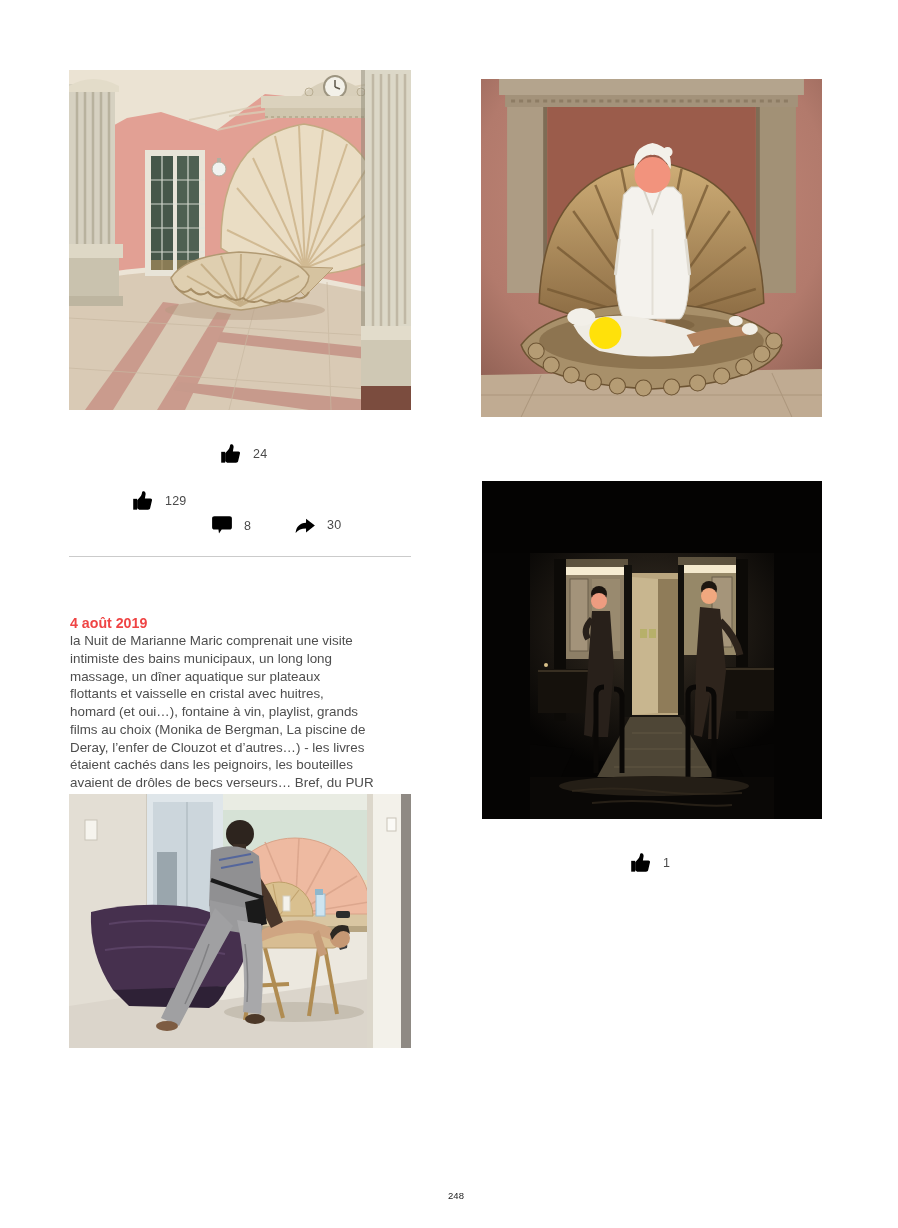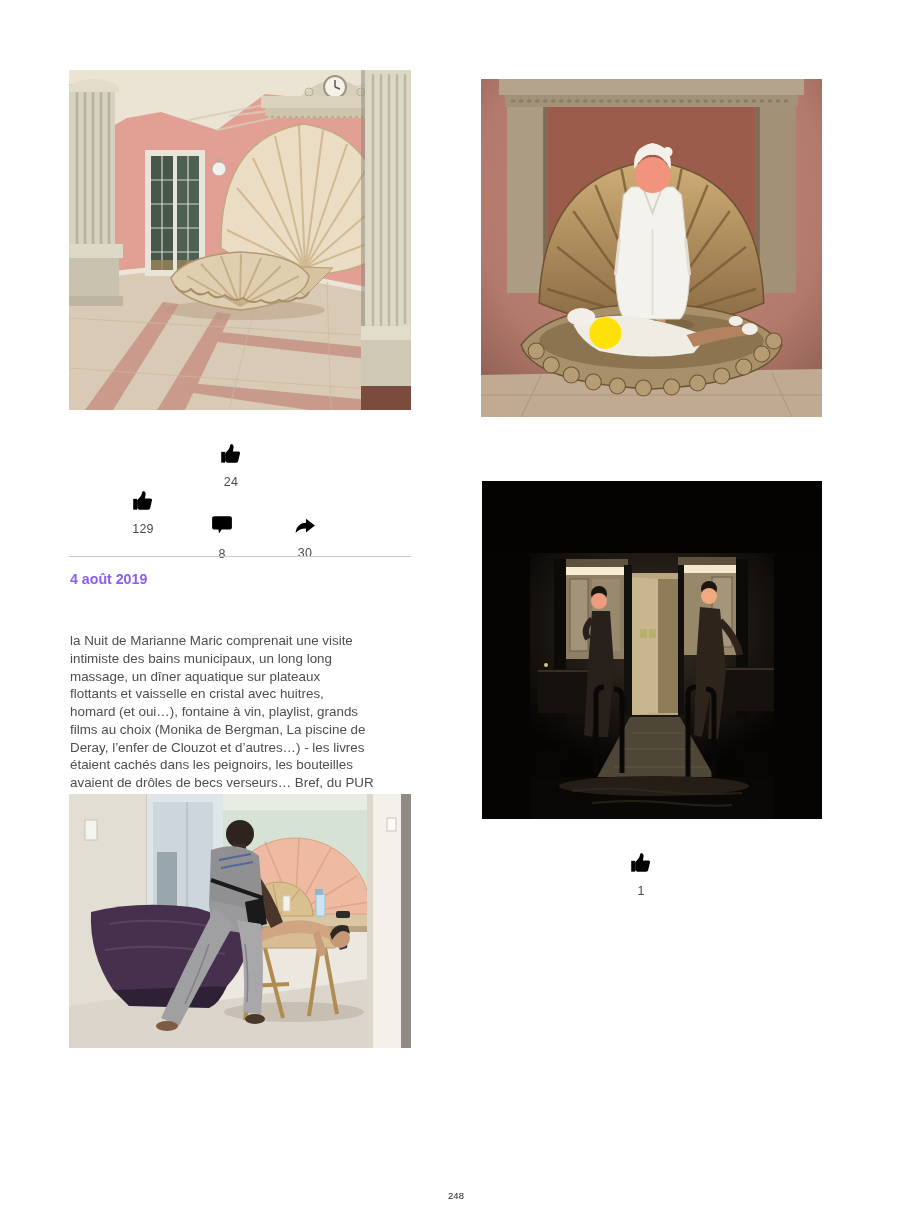--- a/index.html
+++ b/index.html
@@ -2,25 +2,25 @@
 <html><head>
 <meta charset="utf-8">
 <style>
   html,body{margin:0;padding:0;}
   body{
     width:898px;height:1228px;background:#ffffff;position:relative;
     font-family:"Liberation Sans","DejaVu Sans",sans-serif;overflow:hidden;
   }
   figure.photo{position:absolute;margin:0;padding:0;}
   figure.photo svg{display:block;width:100%;height:100%;}
-  .reaction{position:absolute;display:flex;align-items:center;gap:9px;color:#4a4a4a;flex-direction:column;}
+  .reaction{position:absolute;display:flex;align-items:center;gap:9px;color:#4a4a4a;}
   .reaction .count{font-size:12.5px;letter-spacing:.2px;}
   .ricon{width:26px;height:25px;display:block;}
   .divider{position:absolute;height:1px;background:#cbcbcb;}
-  .date-heading{position:absolute;font-size:14.2px;font-weight:bold;color:#8b5cf6;}
+  .date-heading{position:absolute;font-size:14.2px;font-weight:bold;color:#ef4444;margin-top:44px;}
   .body-text{
     position:absolute;font-size:13.4px;line-height:17.75px;color:#4e4e4e;
     white-space:pre-line;width:366px;
   }
   .page-number{position:absolute;left:0;right:0;text-align:center;font-size:9.5px;font-weight:normal;color:#1c1c1c;margin-left:14px;}
 </style>
 </head>
 <body>
 
 <svg width="0" height="0" style="position:absolute" aria-hidden="true">

